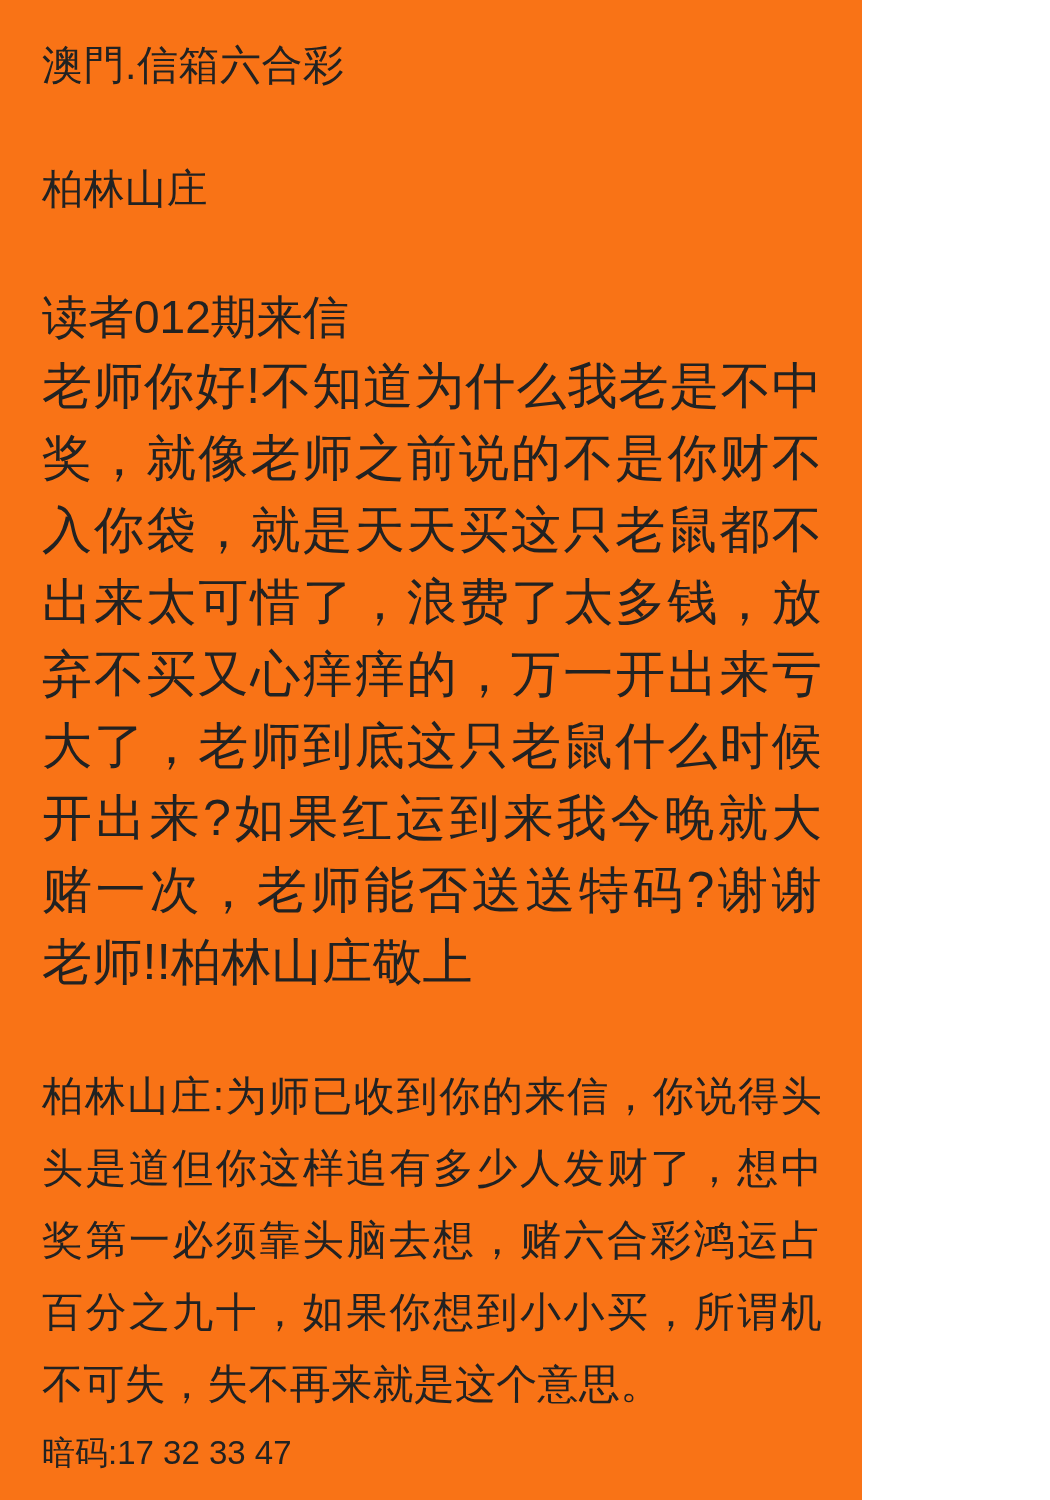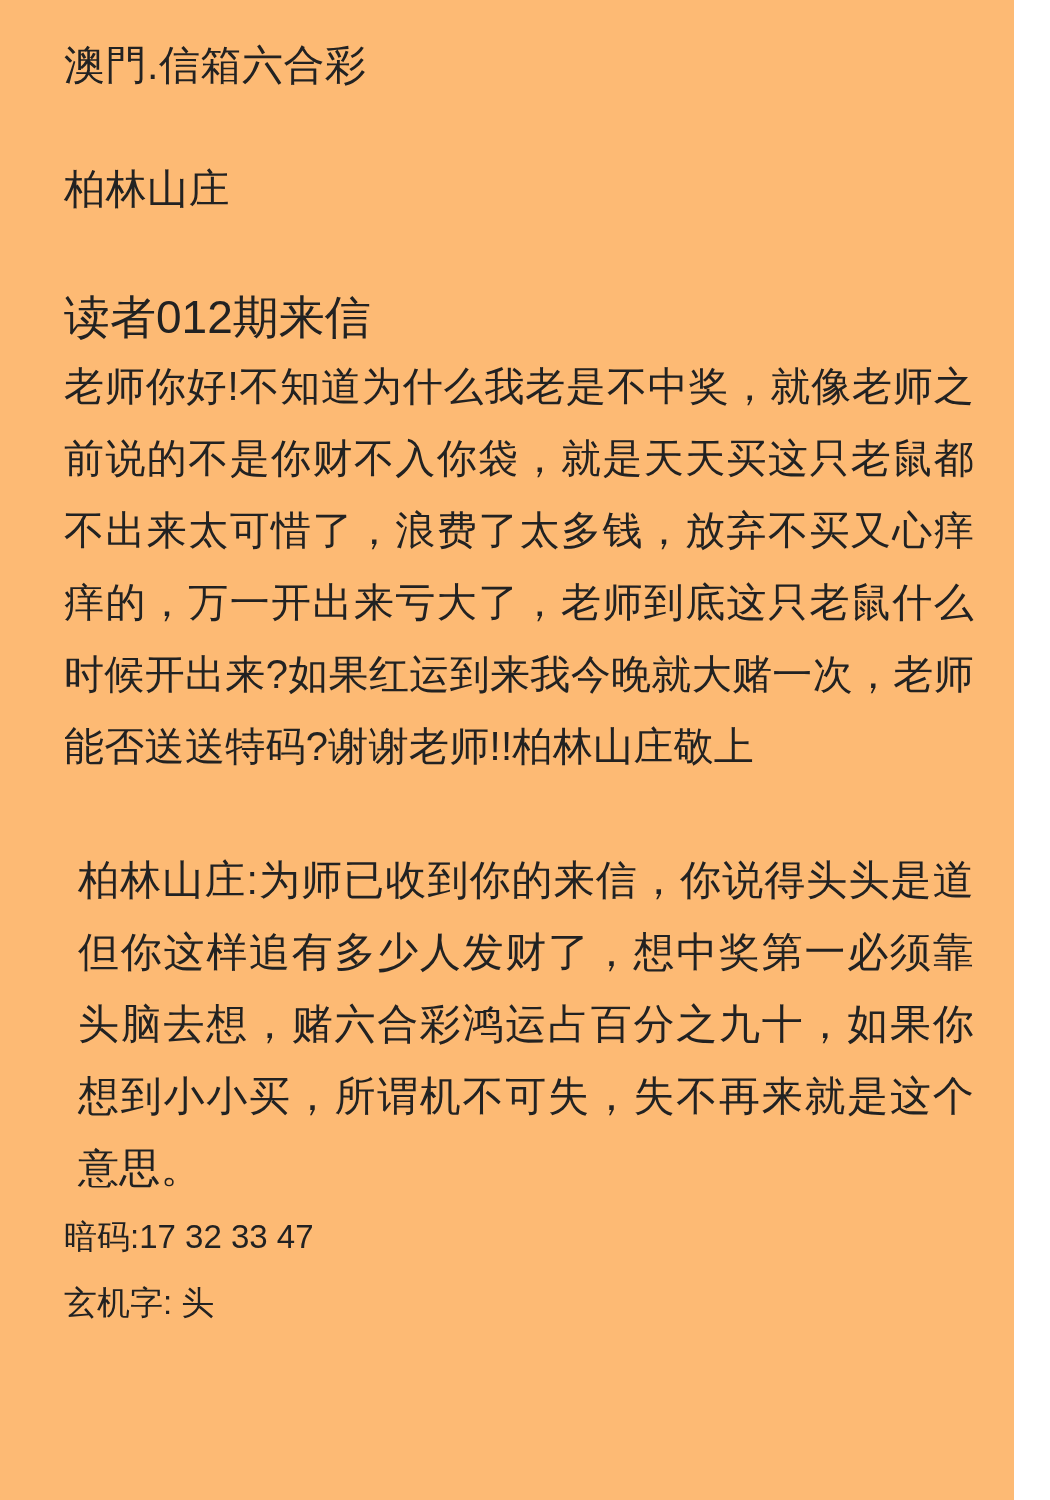--- a/index.html
+++ b/index.html
@@ -9,59 +9,58 @@
   }
   body {
     width: 1050px;
     height: 1500px;
     font-family: "Liberation Sans", "DejaVu Sans", sans-serif;
     color: #1b1b1b;
     overflow: hidden;
   }
   .page {
     box-sizing: border-box;
-    width: 1014px;
+    width: 862px;
     height: 1500px;
-    padding: 34px 40px 0 64px;
-    background: #fdba74;
+    padding: 34px 40px 0 42px;
+    background: #f97316;
   }
   .line {
     font-size: 41px;
     line-height: 62px;
     letter-spacing: 0.5px;
     white-space: pre-wrap;
     color: #222222;
   }
   .block {
     margin: 0;
   }
   .spacer-sm {
     height: 62px;
   }
   .spacer-md {
     height: 64px;
   }
   .para {
-    font-size: 40px;
+    font-size: 50px;
     line-height: 72px;
     letter-spacing: 0.3px;
     color: #222222;
     text-align: justify;
     text-justify: inter-ideograph;
     word-break: break-all;
   }
   .para-tight {
     font-size: 41px;
     line-height: 72px;
     letter-spacing: 0.3px;
     color: #222222;
     text-align: justify;
     text-justify: inter-ideograph;
     word-break: break-all;
-    margin-left: 14px;
   }
   .heading {
     font-size: 46px;
     line-height: 66px;
     color: #222222;
   }
   .tail-line {
     font-size: 33px;
     line-height: 66px;
     color: #222222;

